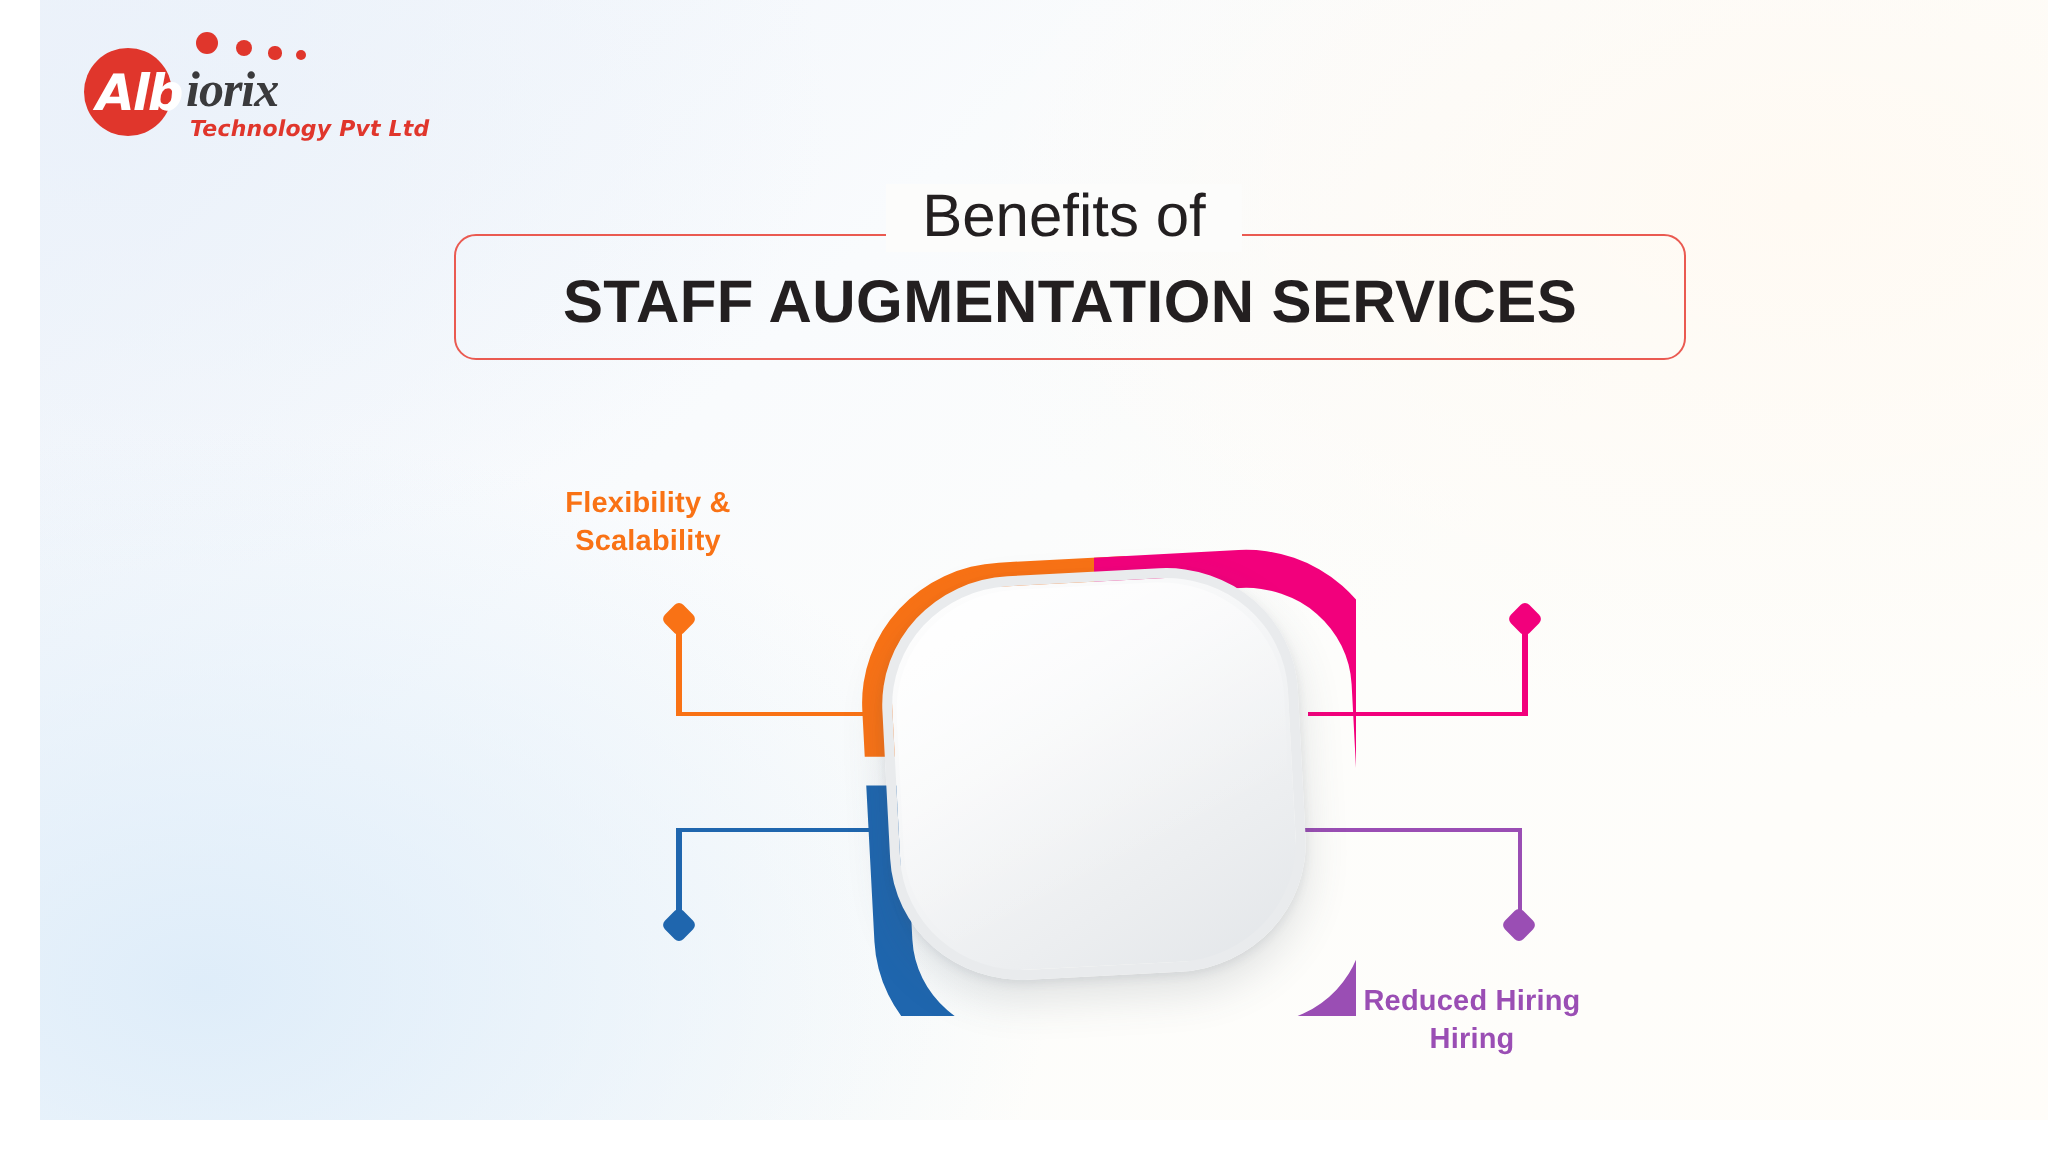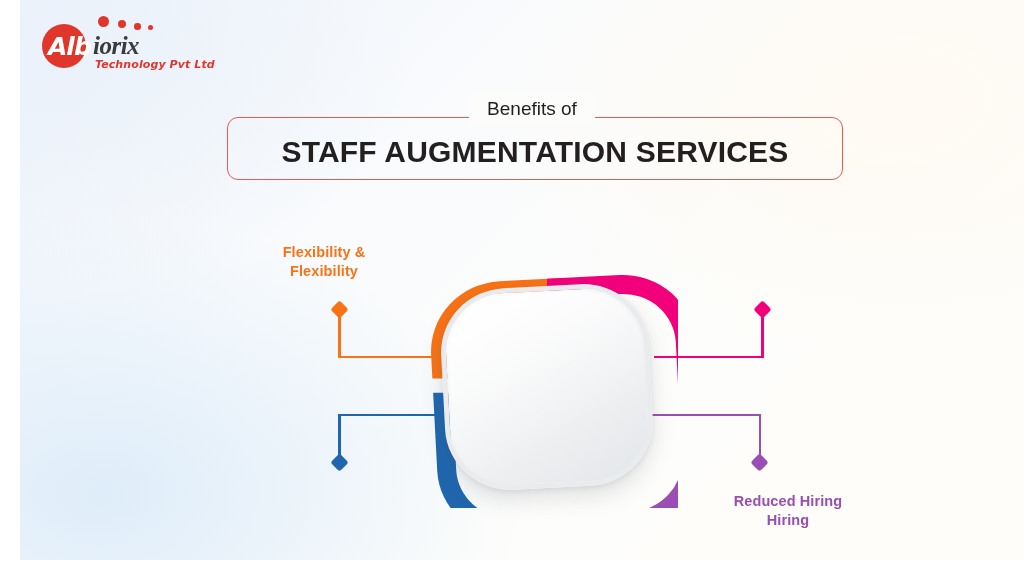--- a/index.html
+++ b/index.html
@@ -76,21 +76,21 @@
   }
   #title-kicker {
     position:absolute; left:0; right:0; top:92px;
     text-align:center; pointer-events:none;
   }
   #title-kicker span {
     display:inline-block;
     background:#fcfcfb;
     padding:0 18px;
     font-family:"Liberation Sans", sans-serif;
-    font-weight:normal; font-size:19px; color:#231f20;
+    font-weight:normal; font-size:30px; color:#231f20;
     line-height:34px; letter-spacing:0;
   }
 
   
   #hub { position:absolute; left:396px; top:268px; width:262px; height:240px; }
 
   .arc {
     position:absolute; left:0; top:0; width:262px; height:240px;
     overflow:hidden;
   }
@@ -147,21 +147,21 @@
   
   .label {
     position:absolute; text-align:center;
     font-family:"Liberation Sans", sans-serif;
     font-weight:bold; font-size:14.5px; line-height:19px;
     letter-spacing:.1px;
   }
   #label-flex   { color:#f97215; left:220px; top:243px; width:168px; }
   #label-cost   { color:#f2007c; left:654px; top:256px; width:180px; }
   #label-access { color:#1f66ae; left:228px; top:492px; width:180px; }
-  #label-risk   { color:#9a4eb4; left:677px; top:492px; width:182px;text-align:center; }
+  #label-risk   { color:#9a4eb4; left:625px; top:492px; width:182px;text-align:center; }
 </style>
 </head>
 <body>
 
 <div id="canvas">
 
   <div id="logo">
     <div class="logo-circle"></div>
     <div class="logo-dot d1"></div>
     <div class="logo-dot d2"></div>
@@ -206,21 +206,21 @@
   <div id="hub">
     <div class="arc" id="arc-orange"></div>
     <div class="arc" id="arc-pink"></div>
     <div class="arc" id="arc-blue"></div>
     <div class="arc" id="arc-purple"></div>
     <div id="hub-plate"></div>
   </div>
 
   <div class="label" id="label-flex">
     <div>Flexibility &amp;</div>
-    <div>Flexibility</div>
+    <div>Scalability</div>
   </div>
 
 
 
   <div class="label" id="label-risk">
     <div>Reduced Hiring</div>
     <div>Hiring</div>
   </div>
 
 </div>

